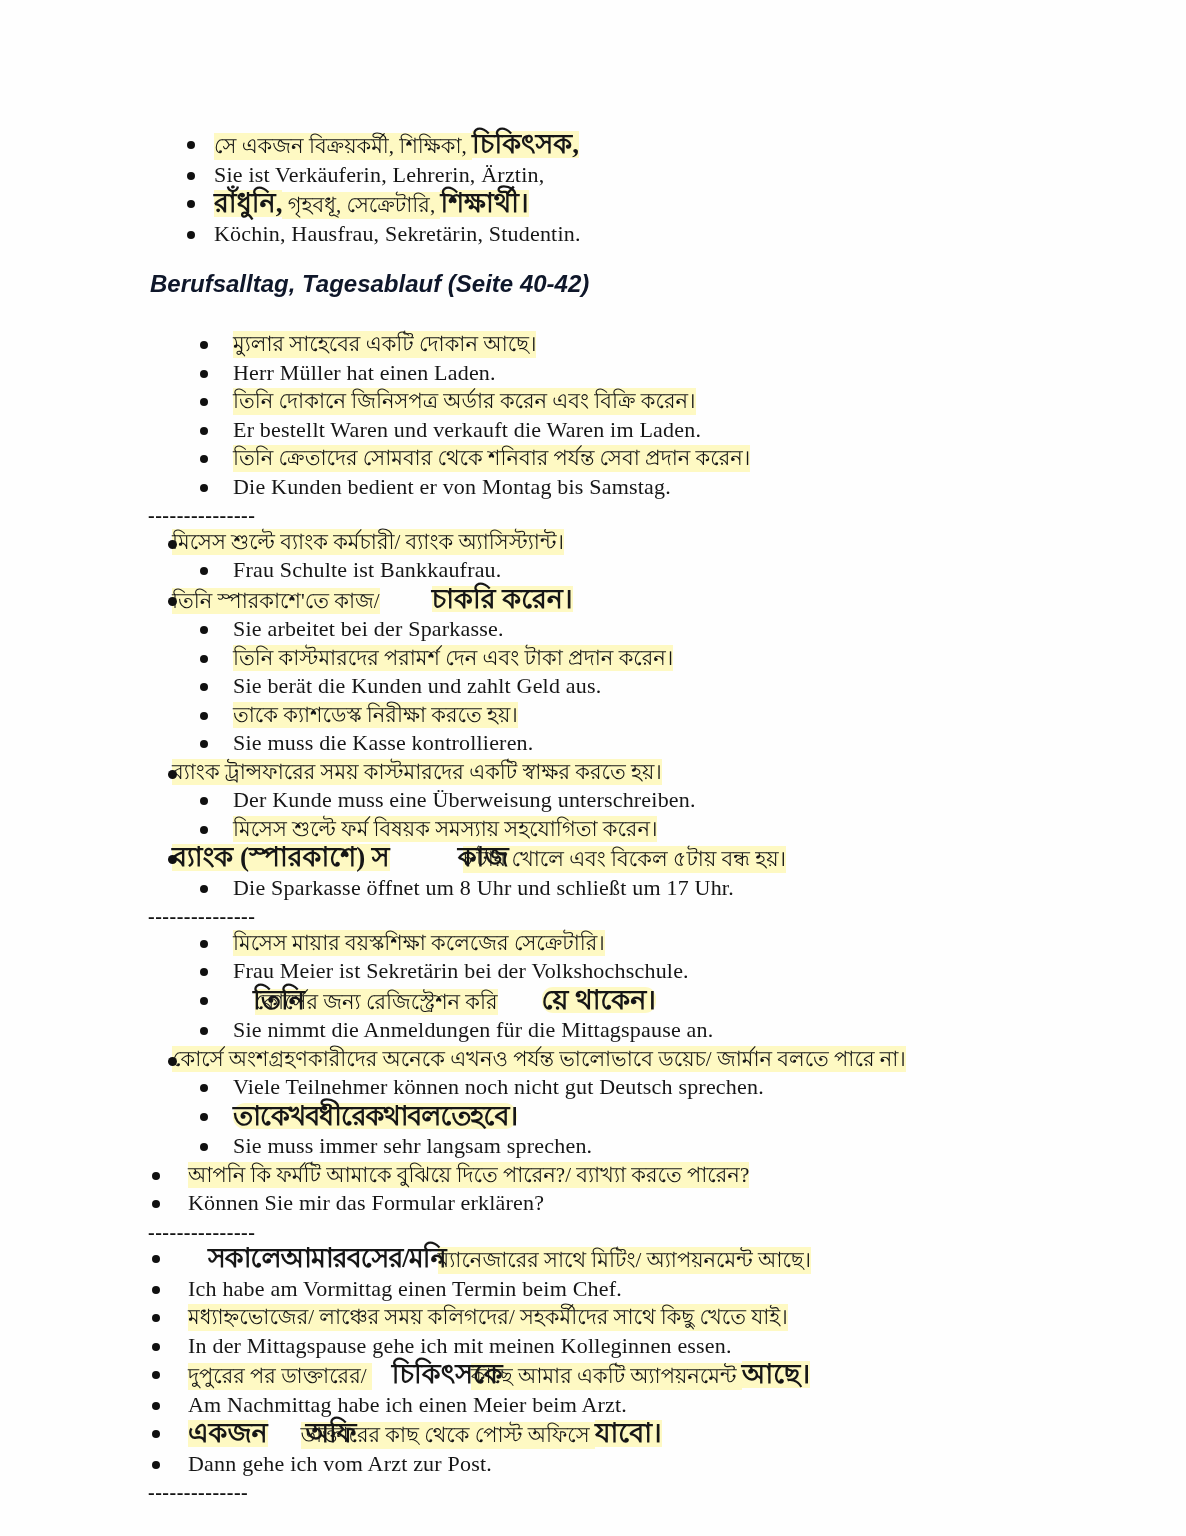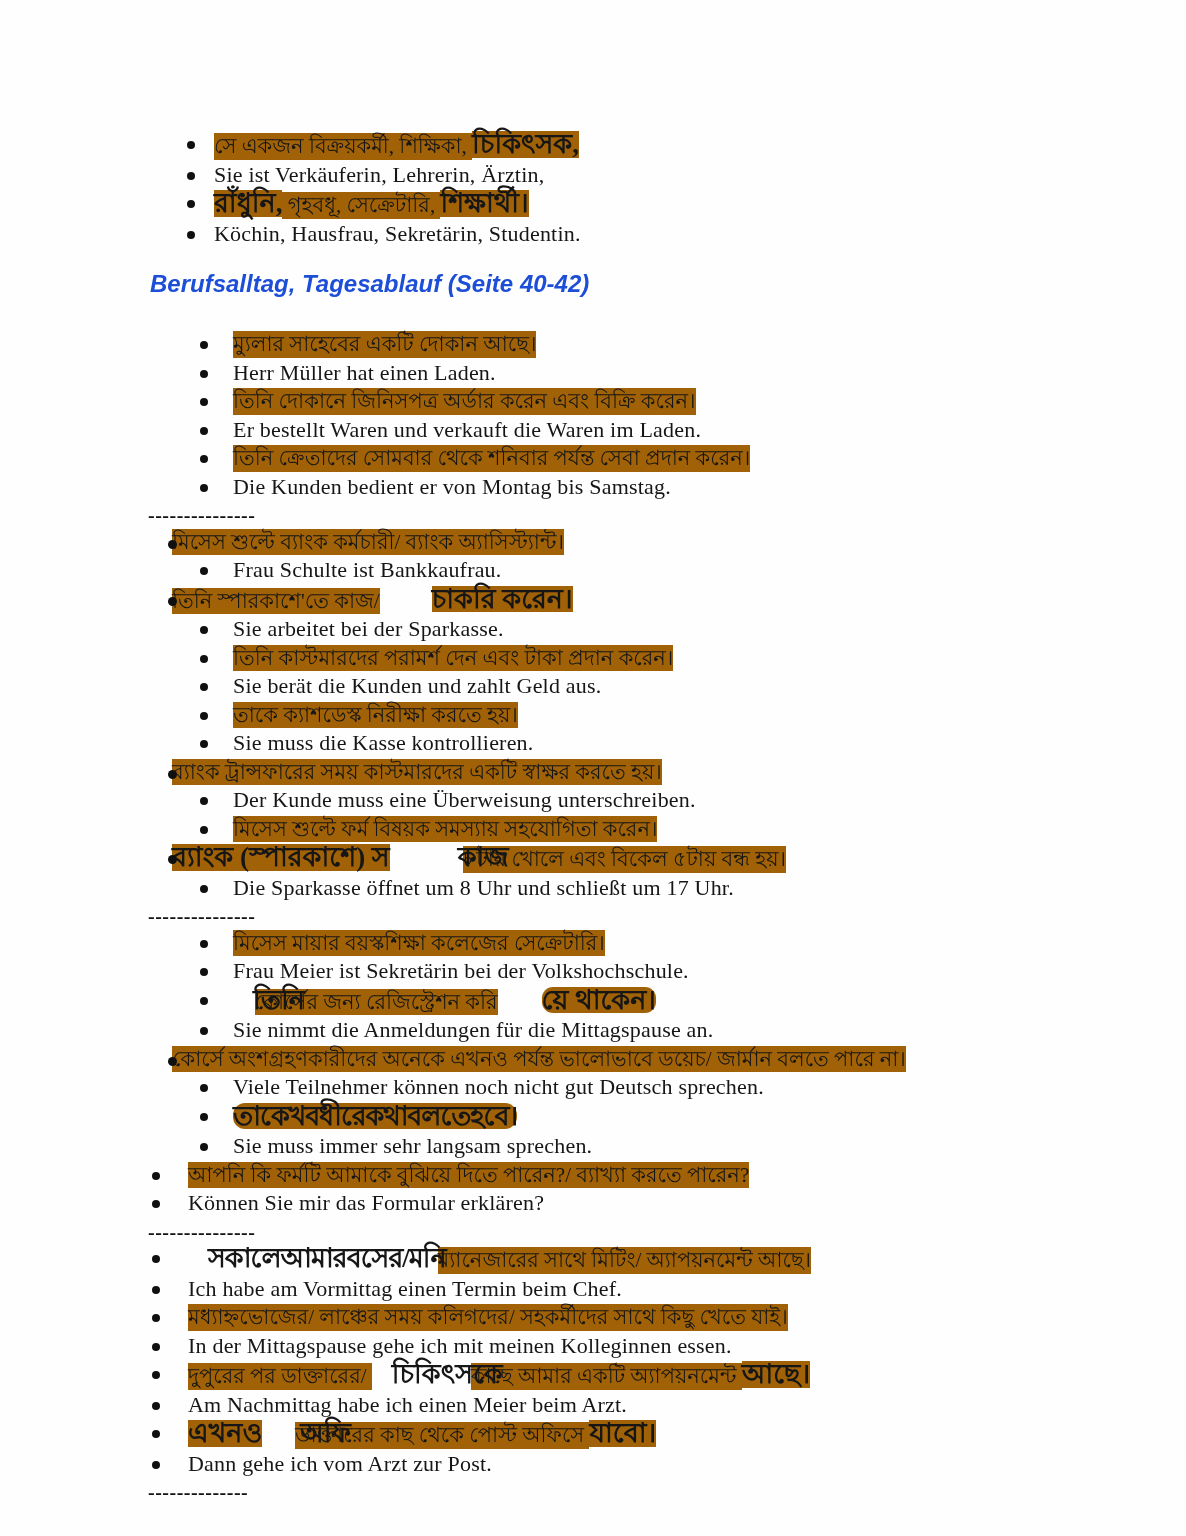--- a/index.html
+++ b/index.html
@@ -13,27 +13,27 @@
   .indent-m{padding-left:214px;}
   .indent-b{padding-left:233px;}
   .indent-p{padding-left:172px;}
   .bullet{position:absolute;width:8px;height:8px;background:#101010;border-radius:50%;top:10px;}
   .indent-a > .bullet{left:152px;}
   .indent-m > .bullet{left:187px;}
   .indent-b > .bullet{left:200px;}
   .bullet.obullet{left:168px;top:11px;width:9px;height:9px;z-index:3;}
   .seg{display:inline-block;}
   .de{font-size:22px;letter-spacing:0.2px;}
-  .bn{font-size:21px;background:#a16207;}
+  .bn{font-size:21px;background:#fef9c3;}
   .bnb{font-weight:700;font-size:27px;}
   .ovl{position:relative;z-index:2;background:transparent;padding-left:20px;}
   .tight{letter-spacing:-1px;word-spacing:-6px;border-radius:12px;}
   .heading{
     margin-top:20px;margin-bottom:32px;line-height:30px;padding-left:150px;
-    font-family:"Liberation Sans",sans-serif;font-weight:700;font-style:italic;font-size:24px;color:#1d4ed8;
+    font-family:"Liberation Sans",sans-serif;font-weight:700;font-style:italic;font-size:24px;color:#0f172a;
   }
   .sep{padding-left:148px;font-weight:700;font-size:20px;letter-spacing:0.5px;color:#141414;}
 </style>
 </head>
 <body>
 
 <div class="page">
   <div class="content">
       <div class="row indent-m"><span class="bullet"></span><span class="seg bn">সে একজন বিক্রয়কর্মী, শিক্ষিকা, </span><span class="seg bn bnb">চিকিৎসক,</span></div>
       <div class="row indent-m"><span class="bullet"></span><span class="seg de">Sie ist Verkäuferin, Lehrerin, Ärztin,</span></div>
@@ -72,17 +72,17 @@
       <div class="row indent-b"><span class="bullet"></span><span class="seg de">Sie muss immer sehr langsam sprechen.</span></div>
       <div class="row indent-a"><span class="bullet"></span><span class="seg bn">আপনি কি ফর্মটি আমাকে বুঝিয়ে দিতে পারেন?/ ব্যাখ্যা করতে পারেন?</span></div>
       <div class="row indent-a"><span class="bullet"></span><span class="seg de">Können Sie mir das Formular erklären?</span></div>
       <div class="row sep"><span class="seg dashes">---------------</span></div>
       <div class="row indent-a"><span class="bullet"></span><span class="seg bn bnb tight ovl" style="margin-right: -8px;">সকালেআমারবসের/মনি</span><span class="seg bn">ম্যানেজারের সাথে মিটিং/ অ্যাপয়নমেন্ট আছে।</span></div>
       <div class="row indent-a"><span class="bullet"></span><span class="seg de">Ich habe am Vormittag einen Termin beim Chef.</span></div>
       <div class="row indent-a"><span class="bullet"></span><span class="seg bn">মধ্যাহ্নভোজের/ লাঞ্চের সময় কলিগদের/ সহকর্মীদের সাথে কিছু খেতে যাই।</span></div>
       <div class="row indent-a"><span class="bullet"></span><span class="seg de">In der Mittagspause gehe ich mit meinen Kolleginnen essen.</span></div>
       <div class="row indent-a"><span class="bullet"></span><span class="seg bn">দুপুরের পর ডাক্তারের/ </span><span class="seg bn bnb ovl" style="margin-right: -32px;">চিকিৎসকে</span><span class="seg bn">কাছে আমার একটি অ্যাপয়নমেন্ট </span><span class="seg bn bnb">আছে।</span></div>
       <div class="row indent-a"><span class="bullet"></span><span class="seg de">Am Nachmittag habe ich einen Meier beim Arzt.</span></div>
-      <div class="row indent-a"><span class="bullet"></span><span class="seg bn bnb">এখনও</span><span class="seg bn bnb ovl" style="margin-left: 18px; margin-right: -56px;">অফি</span><span class="seg bn">ডাক্তারের কাছ থেকে পোস্ট অফিসে </span><span class="seg bn bnb">যাবো।</span></div>
+      <div class="row indent-a"><span class="bullet"></span><span class="seg bn bnb">একজন</span><span class="seg bn bnb ovl" style="margin-left: 18px; margin-right: -56px;">অফি</span><span class="seg bn">ডাক্তারের কাছ থেকে পোস্ট অফিসে </span><span class="seg bn bnb">যাবো।</span></div>
       <div class="row indent-a"><span class="bullet"></span><span class="seg de">Dann gehe ich vom Arzt zur Post.</span></div>
       <div class="row sep"><span class="seg dashes">--------------</span></div>
     </div>
 </div>
 
 </body></html>

